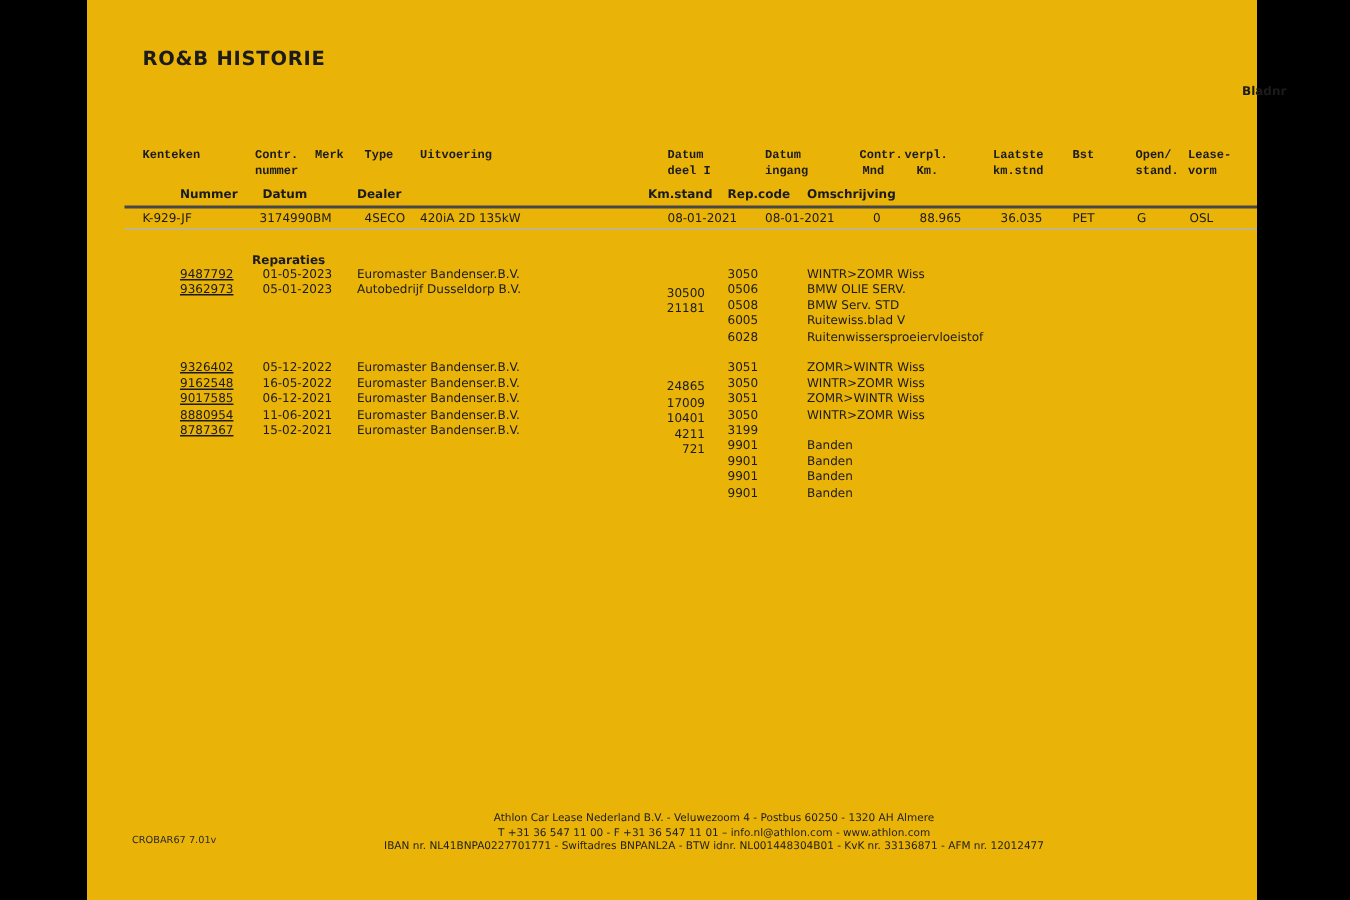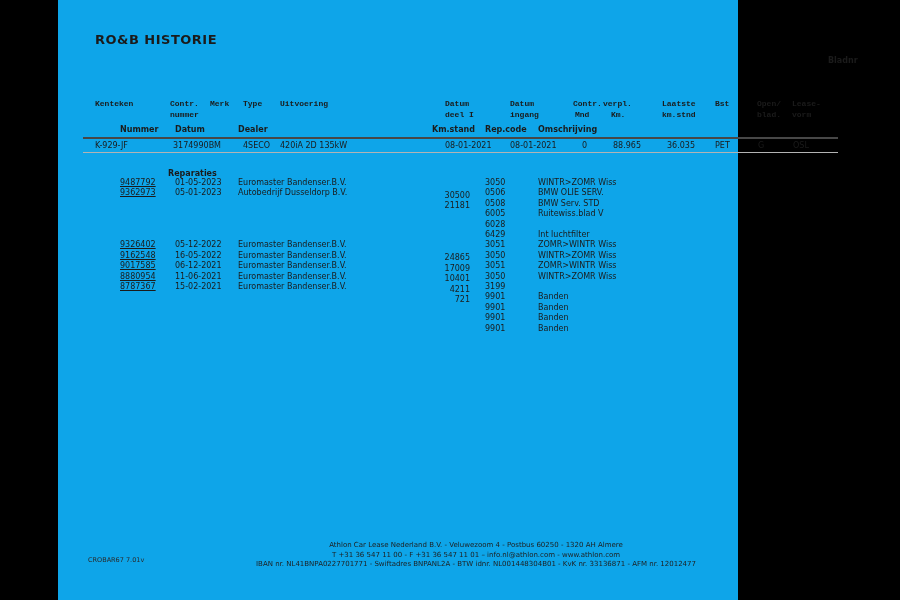--- a/index.html
+++ b/index.html
@@ -5,22 +5,22 @@
   html,body{margin:0;padding:0;}
   body{
     width:900px;height:600px;overflow:hidden;
     background:#000;
     font-family:"DejaVu Sans","Liberation Sans",sans-serif;
     color:#1b1b1b;
     -webkit-font-smoothing:antialiased;
   }
   #stage{position:relative;width:900px;height:600px;background:#000;}
   #page{
-    position:absolute;left:58px;top:0;width:680px;height:600px;
-    background:#0ea5e9;
+    position:absolute;left:58px;top:0;width:780px;height:600px;
+    background:#eab308;
   }
   .abs{position:absolute;white-space:nowrap;}
   .b8{font-size:8px;line-height:11px;font-weight:bold;}
   #doc-title{left:37px;top:32px;font-size:13px;font-weight:bold;letter-spacing:.5px;}
   #bladnr{left:737px;top:56px;font-size:8px;font-weight:bold;padding-left:33px;}
   
   .h1{top:98px;font-family:Liberation Mono, monospace;}
   .h1 .l2{display:block;}
   
   .h2{top:125px;font-weight:bold;font-size:8px;}
@@ -60,21 +60,21 @@
     <div class="abs b8 h1" style="left:112px"><span>Contr.</span><span class="l2">nummer</span></div>
     <div class="abs b8 h1" style="left:152px"><span>Merk</span></div>
     <div class="abs b8 h1" style="left:185px"><span>Type</span></div>
     <div class="abs b8 h1" style="left:222px"><span>Uitvoering</span></div>
     <div class="abs b8 h1" style="left:387px"><span>Datum</span><span class="l2">deel I</span></div>
     <div class="abs b8 h1" style="left:452px"><span>Datum</span><span class="l2">ingang</span></div>
     <div class="abs b8 h1" style="left:515px"><span>Contr.</span><span class="l2" style="padding-left:2px">Mnd</span></div>
     <div class="abs b8 h1" style="left:545px"><span>verpl.</span><span class="l2" style="padding-left:8px">Km.</span></div>
     <div class="abs b8 h1" style="left:604px"><span>Laatste</span><span class="l2">km.stnd</span></div>
     <div class="abs b8 h1" style="left:657px"><span>Bst</span></div>
-    <div class="abs b8 h1" style="left:699px"><span>Open/</span><span class="l2">blad.</span></div>
+    <div class="abs b8 h1" style="left:699px"><span>Open/</span><span class="l2">stand.</span></div>
     <div class="abs b8 h1" style="left:734px"><span>Lease-</span><span class="l2">vorm</span></div>
 
     <div class="abs h2" style="left:62px">Nummer</div>
     <div class="abs h2" style="left:117px">Datum</div>
     <div class="abs h2" style="left:180px">Dealer</div>
     <div class="abs h2" style="left:374px">Km.stand</div>
     <div class="abs h2" style="left:427px">Rep.code</div>
     <div class="abs h2" style="left:480px">Omschrijving</div>
 
     <div class="rule" id="rule-dark"></div>
@@ -126,28 +126,21 @@
         <span class="col-km"></span>
         <span class="col-rep">6005</span>
         <span class="col-oms">Ruitewiss.blad V</span>
       </div>
     <div class="row" style="top:219.6px">
         <span class="col-num"></span>
         <span class="col-dat"></span>
         <span class="col-dea"></span>
         <span class="col-km"></span>
         <span class="col-rep">6028</span>
-      </div>
-    <div class="row" style="top:230px">
-        <span class="col-num"></span>
-        <span class="col-dat"></span>
-        <span class="col-dea"></span>
-        <span class="col-km"></span>
-        <span class="col-rep">6429</span>
-        <span class="col-oms">Int luchtfilter</span>
+        <span class="col-oms">Ruitenwissersproeiervloeistof</span>
       </div>
     <div class="row" style="top:240.4px">
         <span class="col-num">9326402</span>
         <span class="col-dat">05-12-2022</span>
         <span class="col-dea">Euromaster Bandenser.B.V.</span>
         <span class="col-km">24865</span>
         <span class="col-rep">3051</span>
         <span class="col-oms">ZOMR&gt;WINTR Wiss</span>
       </div>
     <div class="row" style="top:250.8px">

